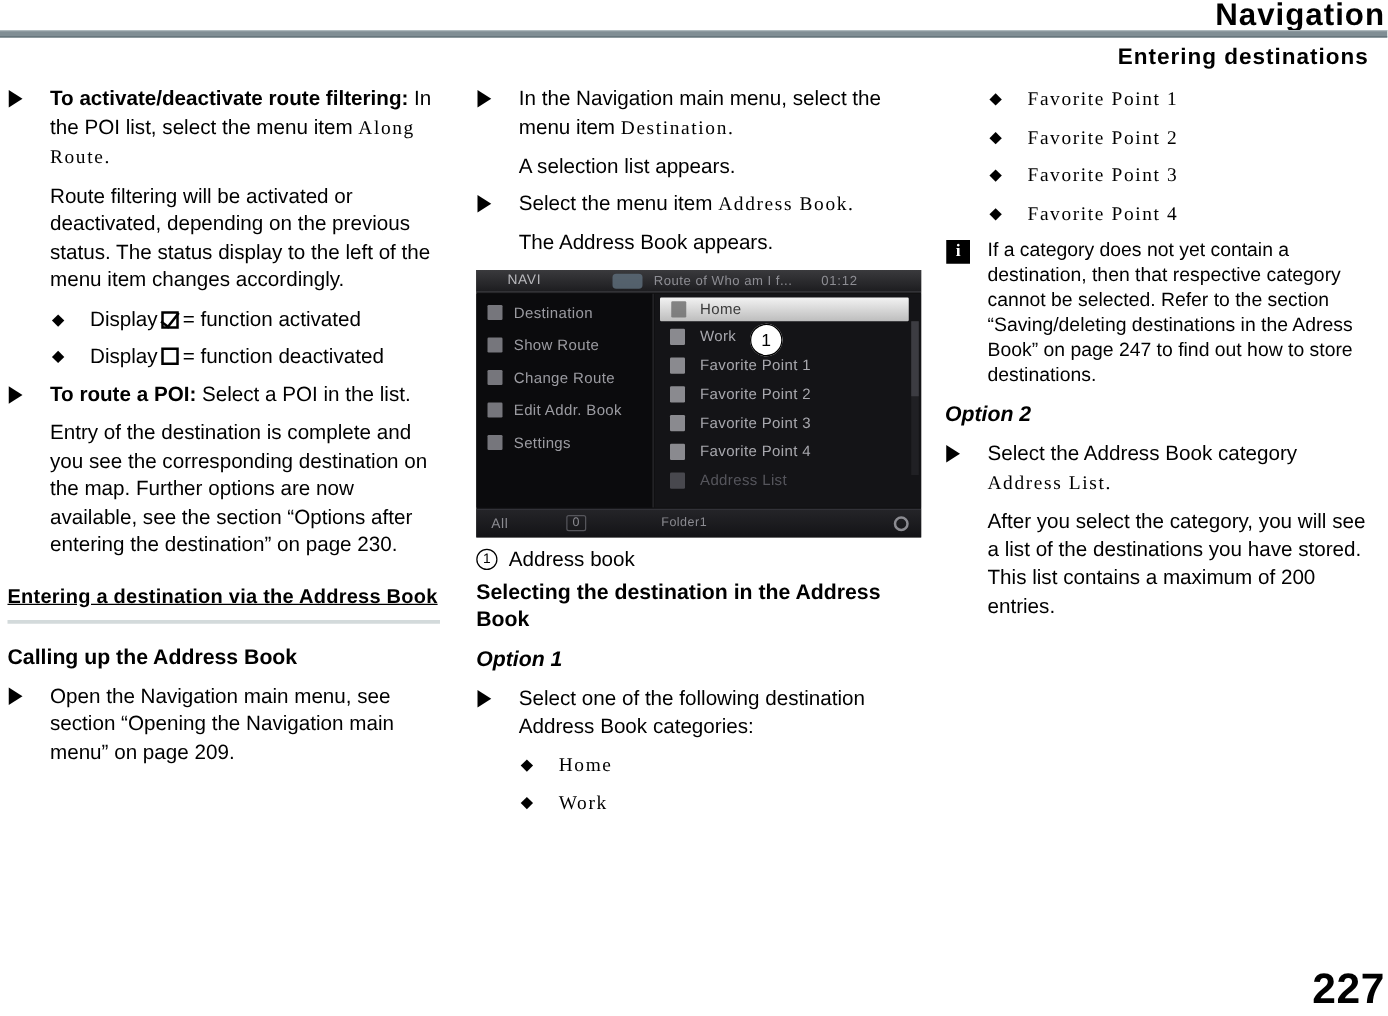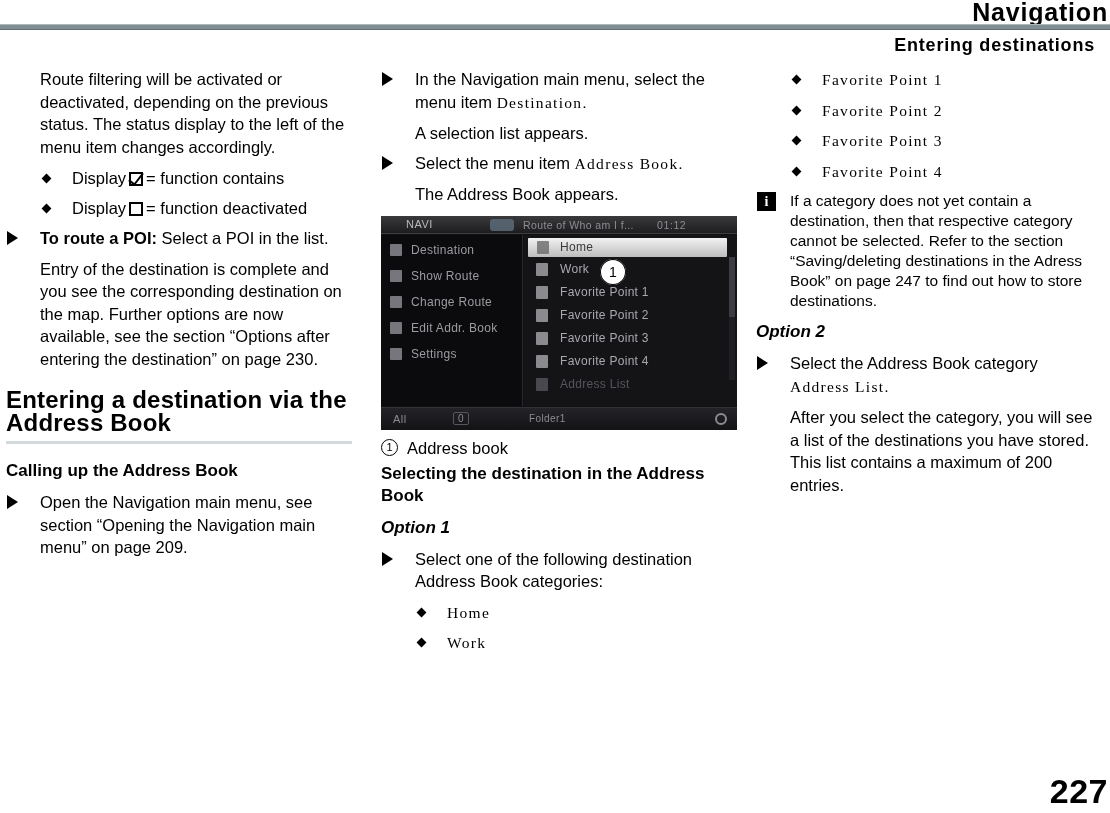--- a/index.html
+++ b/index.html
@@ -101,24 +101,25 @@
     position:absolute;
     left:1px; top:-4px;
     width:6px; height:13px;
     border-right:2.6px solid #000;
     border-bottom:2.6px solid #000;
     transform:rotate(38deg);
   }
 
   
   .h1 {
-    font-size:24px; font-weight:bold;
+    font-size:16px; font-weight:bold;
     line-height:23px;
     letter-spacing:0.2px;
     margin:18px 0 0 0;
+    text-decoration:underline;
   }
   .h1-rule {
     height:3px; background:#d3dadb;
     margin:7px 0 16px 0;
   }
   .h2 {
     font-size:17px; font-weight:bold;
     line-height:22px;
     margin:4px 0 9px 0;
   }
@@ -296,27 +297,31 @@
 <body>
 
 <div class="hdr-title">Navigation</div>
 <div class="hdr-rule"></div>
 <div class="hdr-sub">Entering destinations</div>
 
 <div class="cols">
 
   <div class="col col-1">
 
+    <div class="step">
+      <span class="arrow"></span>
+      <b class="bold">To activate/deactivate route filtering:</b><span> In the POI list, select the menu item </span><span class="ui">Along Route</span><span class="ui">.</span>
+    </div>
 
     <div class="para">Route filtering will be activated or deactivated, depending on the previous status. The status display to the left of the menu item changes accordingly.</div>
 
     <div class="bullets">
       <div class="bul">
         <span class="dia"></span>
-        <span>Display</span><span class="cbox checked"></span><span>= function contains</span>
+        <span>Display</span><span class="cbox checked"></span><span>= function activated</span>
       </div>
       <div class="bul">
         <span class="dia"></span>
         <span>Display</span><span class="cbox"></span><span>= function deactivated</span>
       </div>
     </div>
 
     <div class="step">
       <span class="arrow"></span>
       <b class="bold">To route a POI:</b><span> Select a POI in the list.</span>

